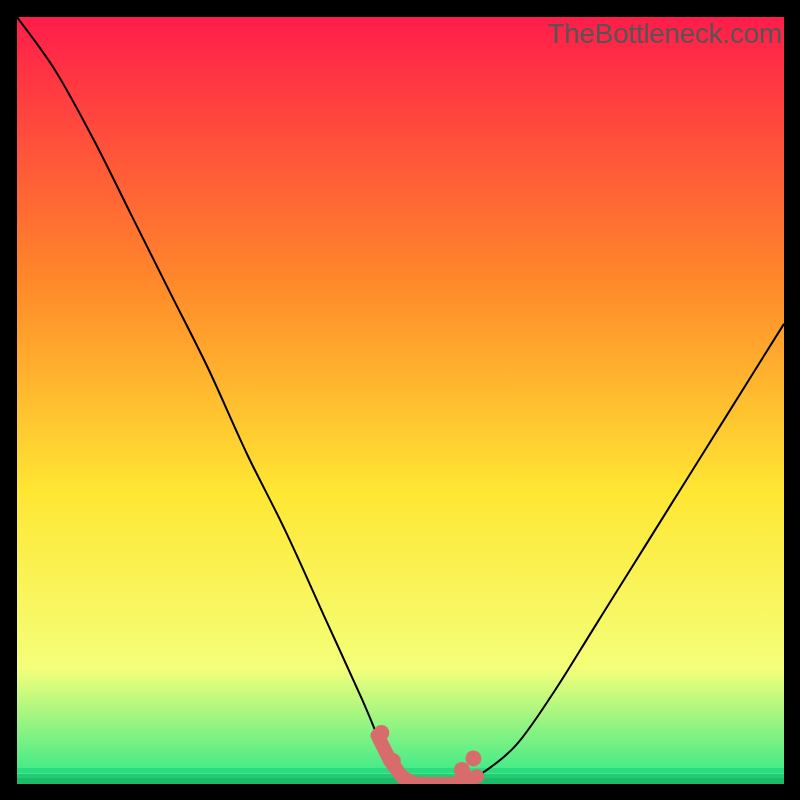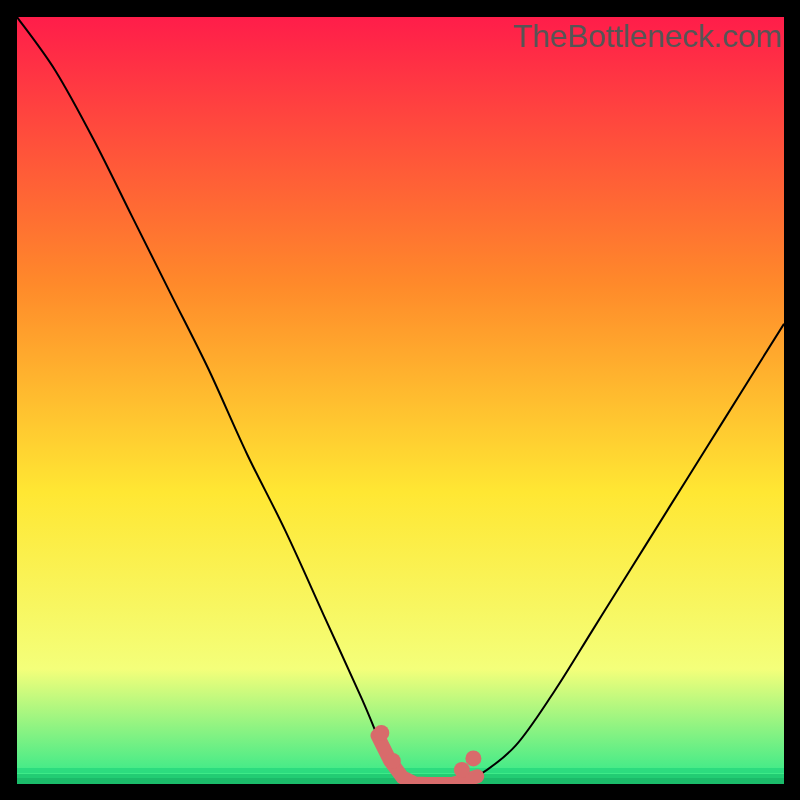--- a/index.html
+++ b/index.html
@@ -25,21 +25,21 @@
     left: 17px;
     width: 767px;
     height: 767px;
     overflow: hidden;
   }
   .watermark {
     position: absolute;
     top: 18px;
     right: 18px;
     color: #555;
-    font-size: 32px;
+    font-size: 28px;
     font-weight: 500;
     letter-spacing: -0.3px;
     z-index: 10;
   }
   svg { display: block; }
   .curve {
     fill: none;
     stroke: #000;
     stroke-width: 2;
   }

